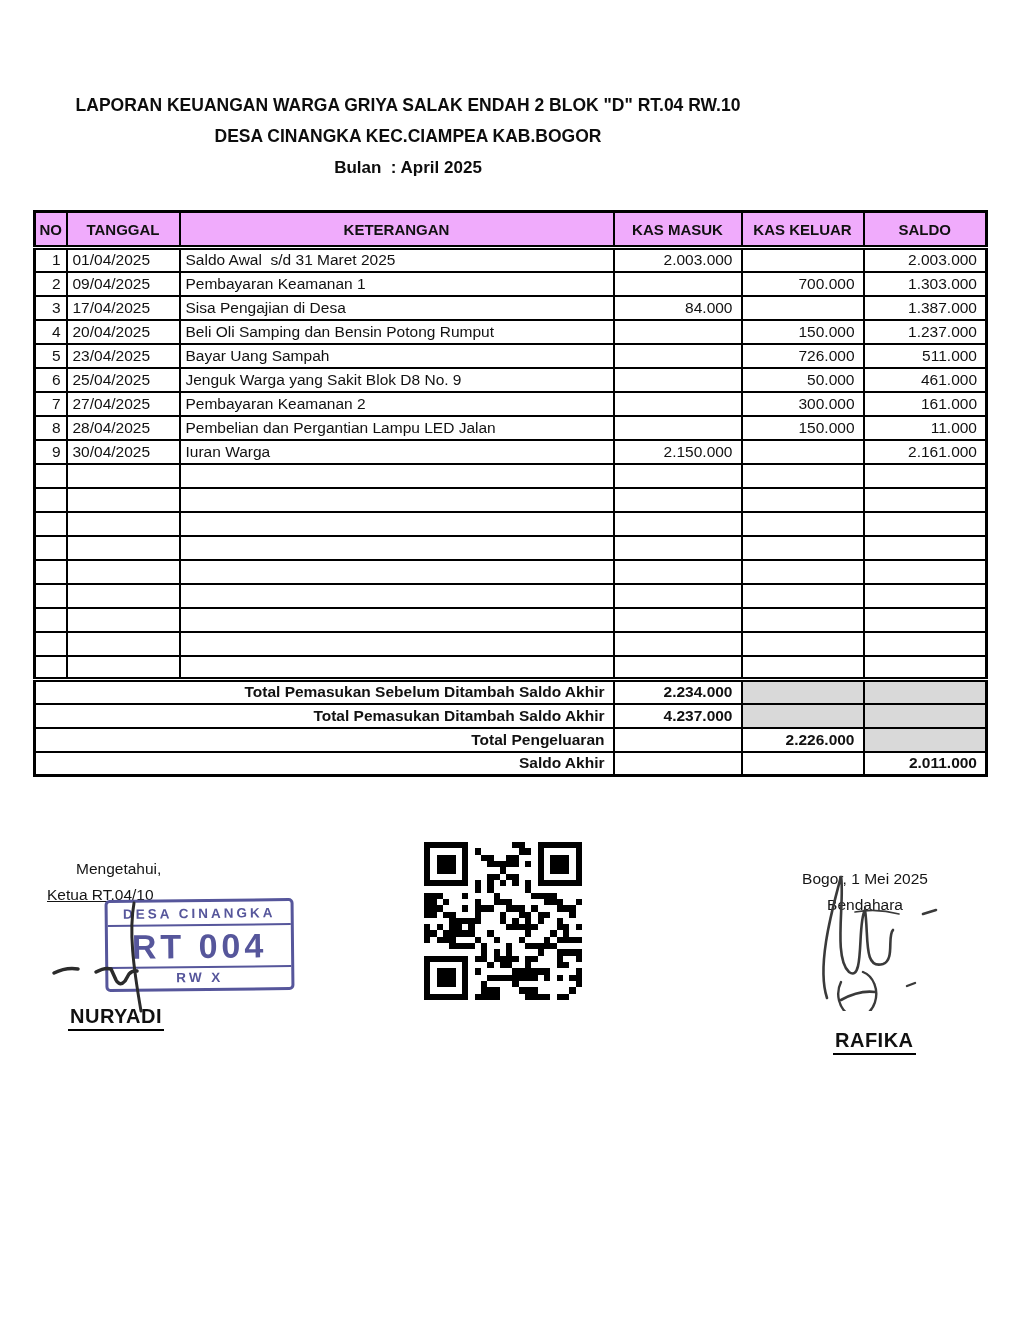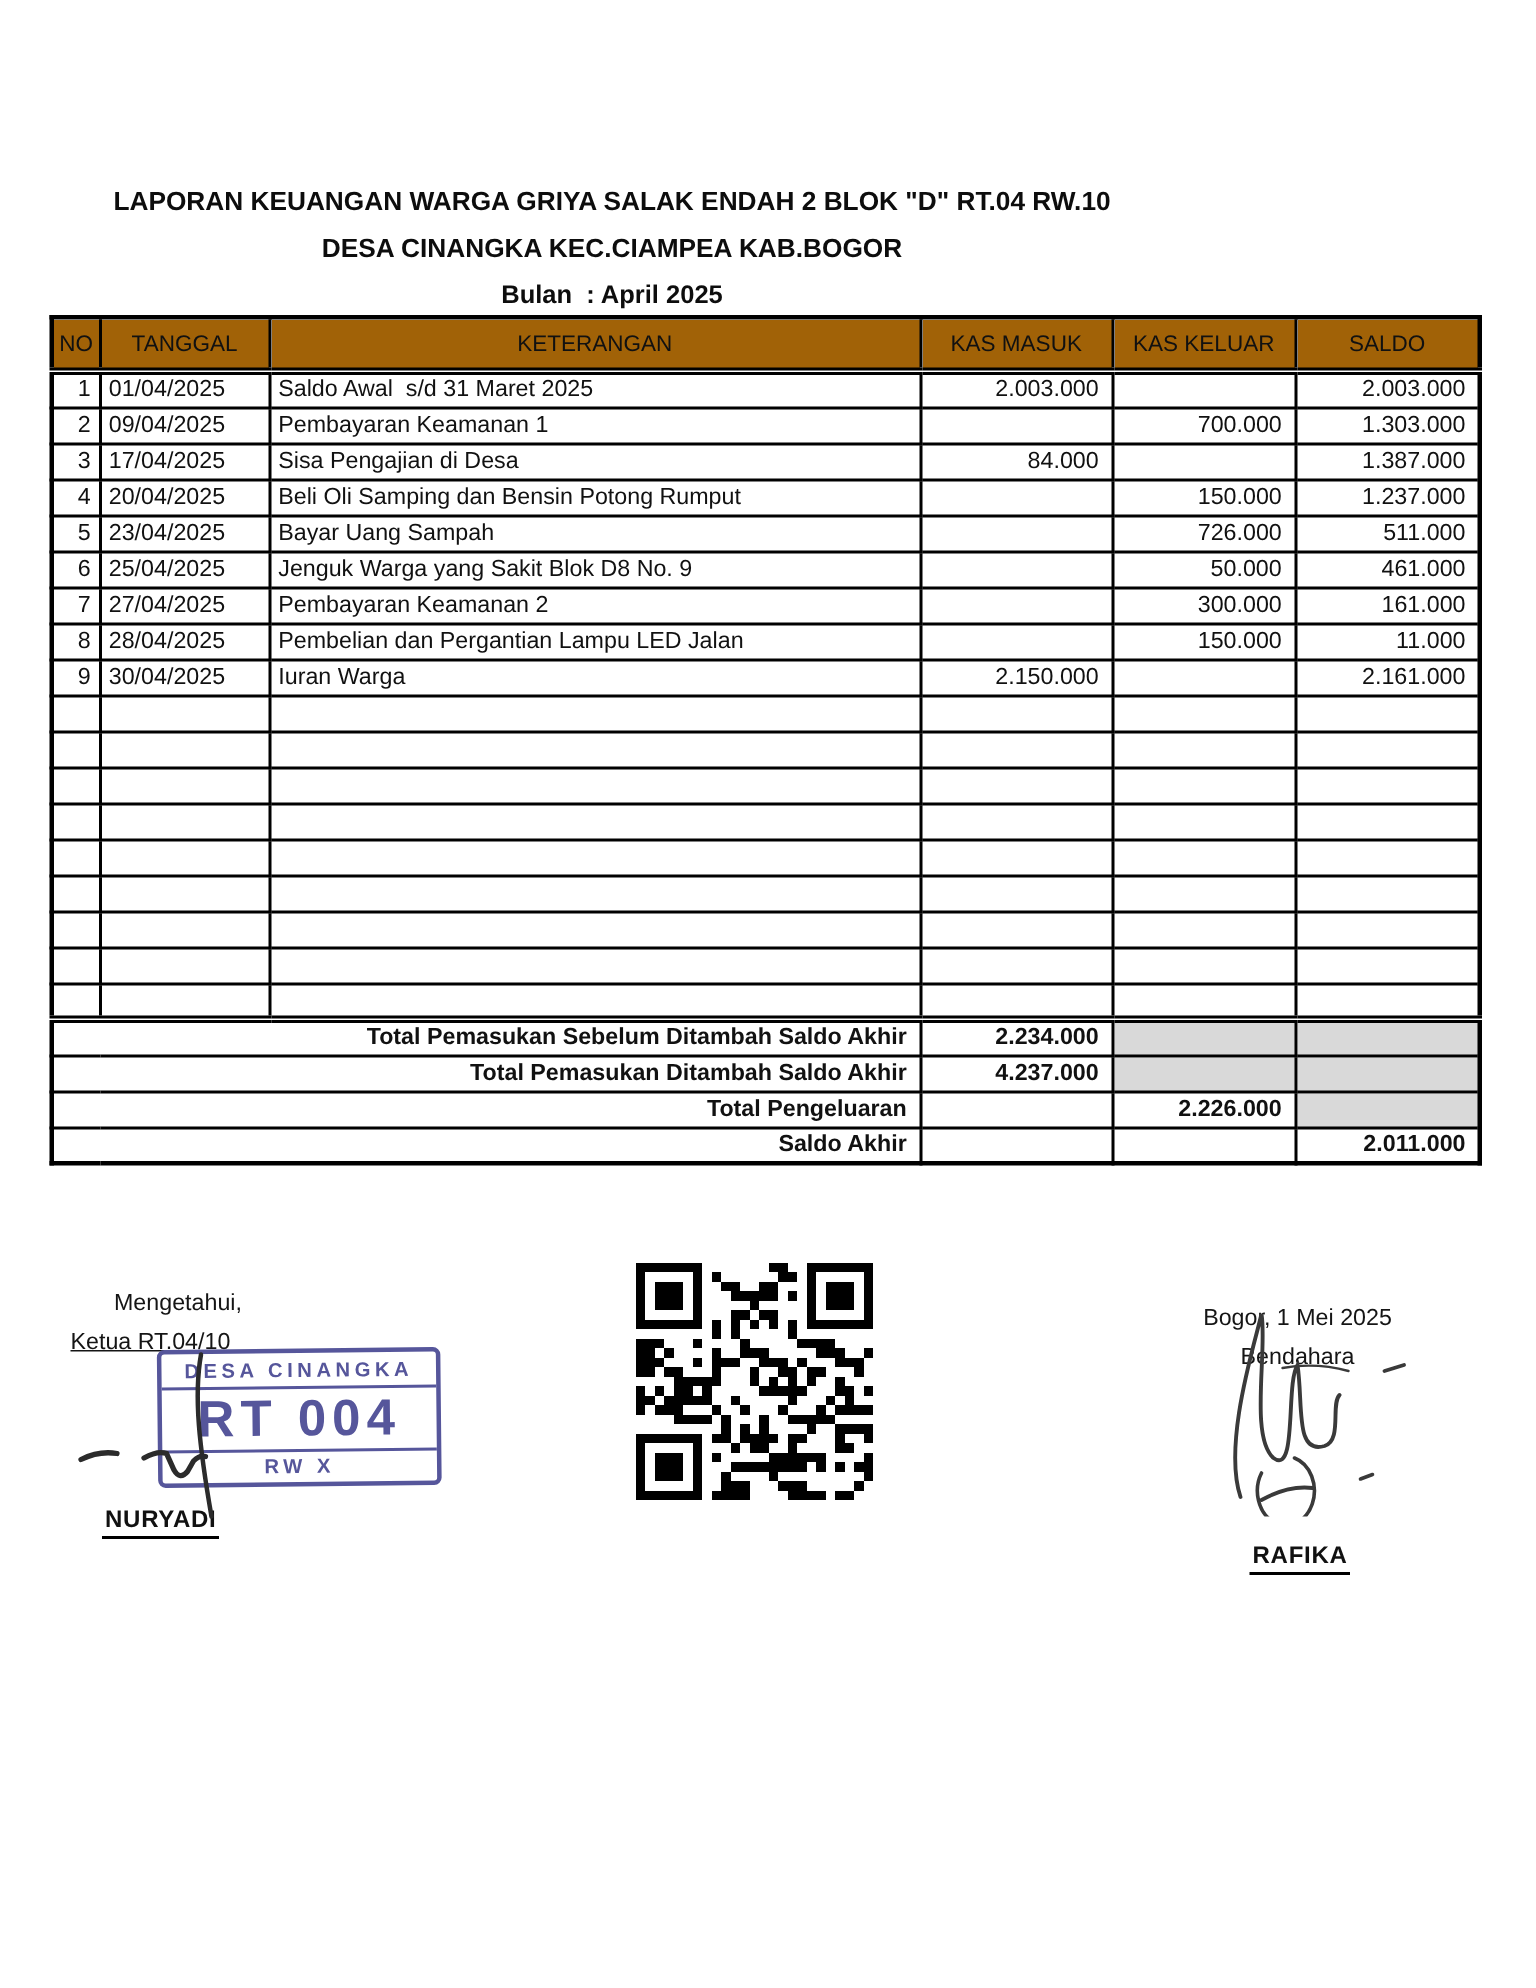--- a/index.html
+++ b/index.html
@@ -4,50 +4,50 @@
 <style>
   * { margin:0; padding:0; box-sizing:border-box; }
   html,body { background:#fff; }
   body { font-family:"Liberation Sans", sans-serif; color:#111; }
   .page {
     position:relative; width:1024px; height:1325px; background:#ffffff;
     overflow:hidden; margin:0 auto;
   }
 
   
-  .title-block { position:absolute; top:90px; left:0; width:816px; text-align:center; font-weight:bold; color:#0d0d0d;margin-top:29px; }
+  .title-block { position:absolute; top:90px; left:0; width:816px; text-align:center; font-weight:bold; color:#0d0d0d; }
   .title-line { font-size:17.5px; line-height:31px; white-space:pre-wrap; }
   .title-line.sub { font-size:17px; }
 
   
   table.fin {
     position:absolute; left:33px; top:210px; width:952px;
     border-collapse:collapse; table-layout:fixed;
     border:3px solid #000;
   }
   table.fin th, table.fin td { border:2px solid #000; overflow:hidden; }
   table.fin thead th {
-    background:#a16207; font-weight:normal; font-size:15px; text-align:center;
+    background:#f0abfc; font-weight:bold; font-size:15px; text-align:center;
     height:36px; border-bottom:5px double #000;
   }
   table.fin tbody td { height:24px; font-size:15.5px; padding:0 5px; }
   .c-no  { text-align:right; padding-right:5px !important; }
   .c-tgl { text-align:left; }
   .c-ket { text-align:left; white-space:pre-wrap; }
   .c-num { text-align:right; padding-right:8px !important; }
   tr.last-empty td { border-bottom:5px double #000; }
   tr.total-row td { height:26px; font-weight:bold; font-size:15.5px;margin-left:37px; }
   td.total-label { text-align:right; padding-right:8px !important; }
   td.shaded { background:#d9d9d9; }
 
   
   .abs { position:absolute; }
   .sig-text { font-size:15.5px; color:#151515; }
   .sig-center { width:150px; text-align:center;margin-top:10px; }
-  .sig-name { font-size:16px; font-weight:bold; border-bottom:2.5px solid #000; padding:0 2px 1px 2px; letter-spacing:.5px; }
+  .sig-name { font-size:20px; font-weight:bold; border-bottom:2.5px solid #000; padding:0 2px 1px 2px; letter-spacing:.5px; }
 
   .stamp {
     position:absolute; left:105px; top:899px; width:189px; height:92px;
     border:3px solid #56569b; border-radius:5px; background:rgba(255,255,255,0);
     color:#56569b; text-align:center; transform:rotate(-0.6deg); z-index:1;
   }
   .stamp .s-r1 { height:24px; line-height:24px; font-size:13.5px; font-weight:bold; letter-spacing:3px; border-bottom:2.5px solid #56569b; }
   .stamp .s-r2 { height:40px; line-height:40px; font-size:34px; font-weight:bold; letter-spacing:4px; }
   .stamp .s-r3 { height:22px; line-height:20px; font-size:13.5px; font-weight:bold; letter-spacing:3px; border-top:2.5px solid #56569b; }
 

